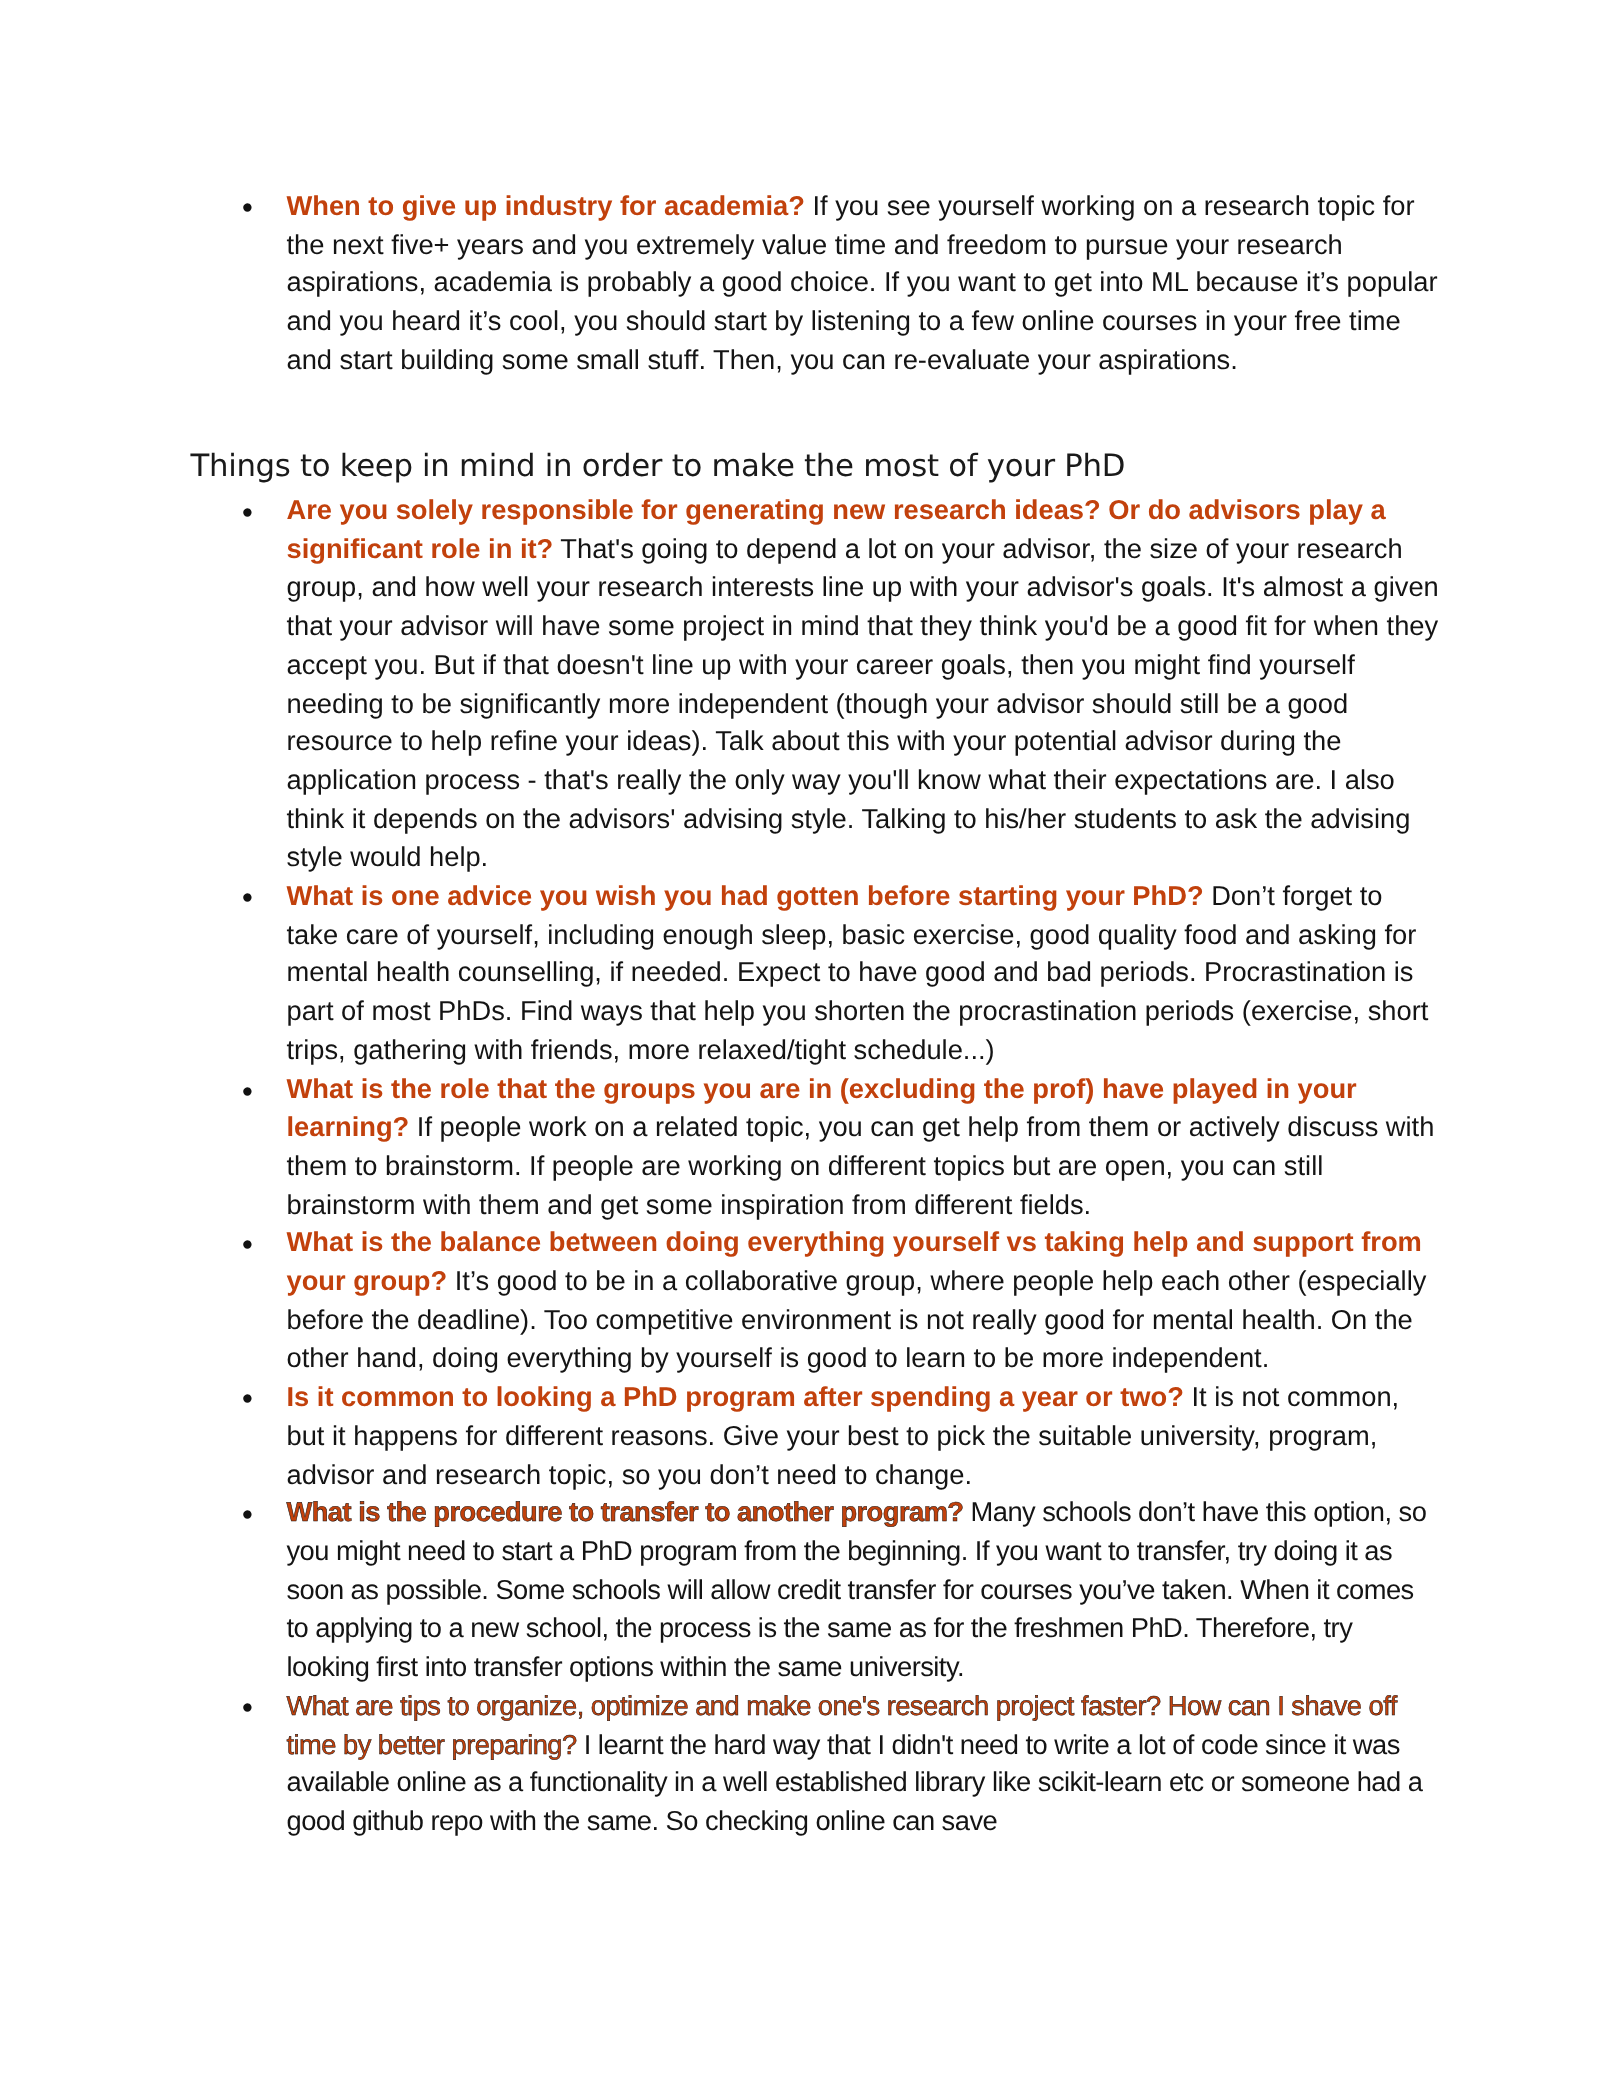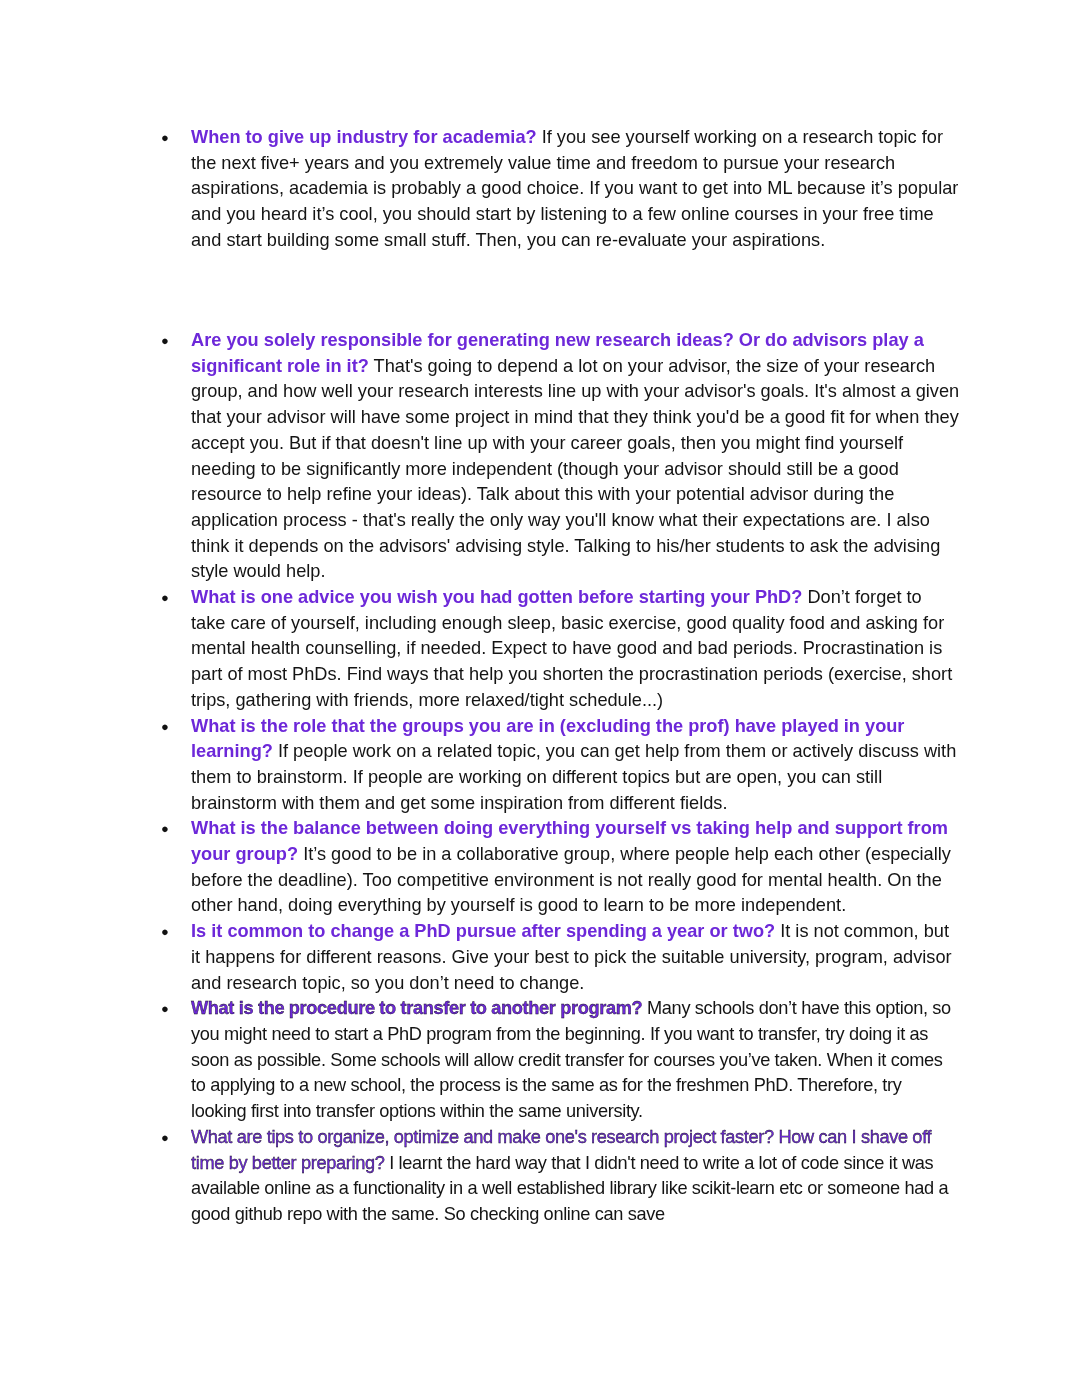--- a/index.html
+++ b/index.html
@@ -43,21 +43,21 @@
       position: absolute;
       left: 161px;
       top: 0;
       width: 10px;
       font-size: 13px;
       line-height: 25.7px;
       color: #111;
     }
     .q {
       font-weight: bold;
-      color: #6d28d9;
+      color: #c2410c;
     }
     .list1 { top: 125px; }
     .list2 { top: 328px; }
     .heading {
       position: absolute;
       left: 127px;
       top: 296px;
       font-family: "DejaVu Sans", sans-serif;
       font-size: 20.5px;
       line-height: 28px;
@@ -83,36 +83,37 @@
 <body>
 
 <div class="page">
 
   <ul class="list list1">
     <li>
       <span class="bullet">●</span><span class="q">When to give up industry for academia?</span><span> If you see yourself working on a research topic for the next five+ years and you extremely value time and freedom to pursue your research aspirations, academia is probably a good choice. If you want to get into ML because it’s popular and you heard it’s cool, you should start by listening to a few online courses in your free time and start building some small stuff. Then, you can re-evaluate your aspirations.</span>
     </li>
   </ul>
 
+  <h2 class="heading">Things to keep in mind in order to make the most of your PhD</h2>
 
   <ul class="list list2">
     <li>
       <span class="bullet">●</span><span class="q">Are you solely responsible for generating new research ideas? Or do advisors play a significant role in it?</span><span> That's going to depend a lot on your advisor, the size of your research group, and how well your research interests line up with your advisor's goals. It's almost a given that your advisor will have some project in mind that they think you'd be a good fit for when they accept you. But if that doesn't line up with your career goals, then you might find yourself needing to be significantly more independent (though your advisor should still be a good resource to help refine your ideas). Talk about this with your potential advisor during the application process - that's really the only way you'll know what their expectations are. I also think it depends on the advisors' advising style. Talking to his/her students to ask the advising style would help.</span>
     </li>
     <li>
       <span class="bullet">●</span><span class="q">What is one advice you wish you had gotten before starting your PhD?</span><span> Don’t forget to take care of yourself, including enough sleep, basic exercise, good quality food and asking for mental health counselling, if needed.  Expect to have good and bad periods. Procrastination is part of most PhDs. Find ways that help you shorten the procrastination periods (exercise, short trips, gathering with friends, more relaxed/tight schedule...)</span>
     </li>
     <li>
       <span class="bullet">●</span><span class="q">What is the role that the groups you are in (excluding the prof) have played in your learning?</span><span> If people work on a related topic, you can get help from them or actively discuss with them to brainstorm. If people are working on different topics but are open, you can still brainstorm with them and get some inspiration from different fields.</span>
     </li>
     <li>
       <span class="bullet">●</span><span class="q">What is the balance between doing everything yourself vs taking help and support from your group?</span><span> It’s good to be in a collaborative group, where people help each other (especially before the deadline). Too competitive environment is not really good for mental health. On the other hand, doing everything by yourself is good to learn to be more independent.</span>
     </li>
     <li>
-      <span class="bullet">●</span><span class="q">Is it common to change a PhD pursue after spending a year or two?</span><span> It is not common, but it happens for different reasons. Give your best to pick the suitable university, program, advisor and research topic, so you don’t need to change.</span>
+      <span class="bullet">●</span><span class="q">Is it common to looking a PhD program after spending a year or two?</span><span> It is not common, but it happens for different reasons. Give your best to pick the suitable university, program, advisor and research topic, so you don’t need to change.</span>
     </li>
     <li class="condensed">
       <span class="bullet">●</span><span class="q">What is the procedure to transfer to another program?</span><span> Many schools don’t have this option, so you might need to start a PhD program from the beginning. If you want to transfer, try doing it as soon as possible. Some schools will allow credit transfer for courses you’ve taken. When it comes to applying to a new school, the process is the same as for the freshmen PhD. Therefore, try looking first into transfer options within the same university.</span>
     </li>
     <li class="condensed plain">
       <span class="bullet">●</span><span class="q">What are tips to organize, optimize and make one's research project faster? How can I shave off time by better preparing?</span><span> I learnt the hard way that I didn't need to write a lot of code since it was available online as a functionality in a well established library like scikit-learn etc or someone had a good github repo with the same. So checking online can save</span>
     </li>
   </ul>
 
 </div>

